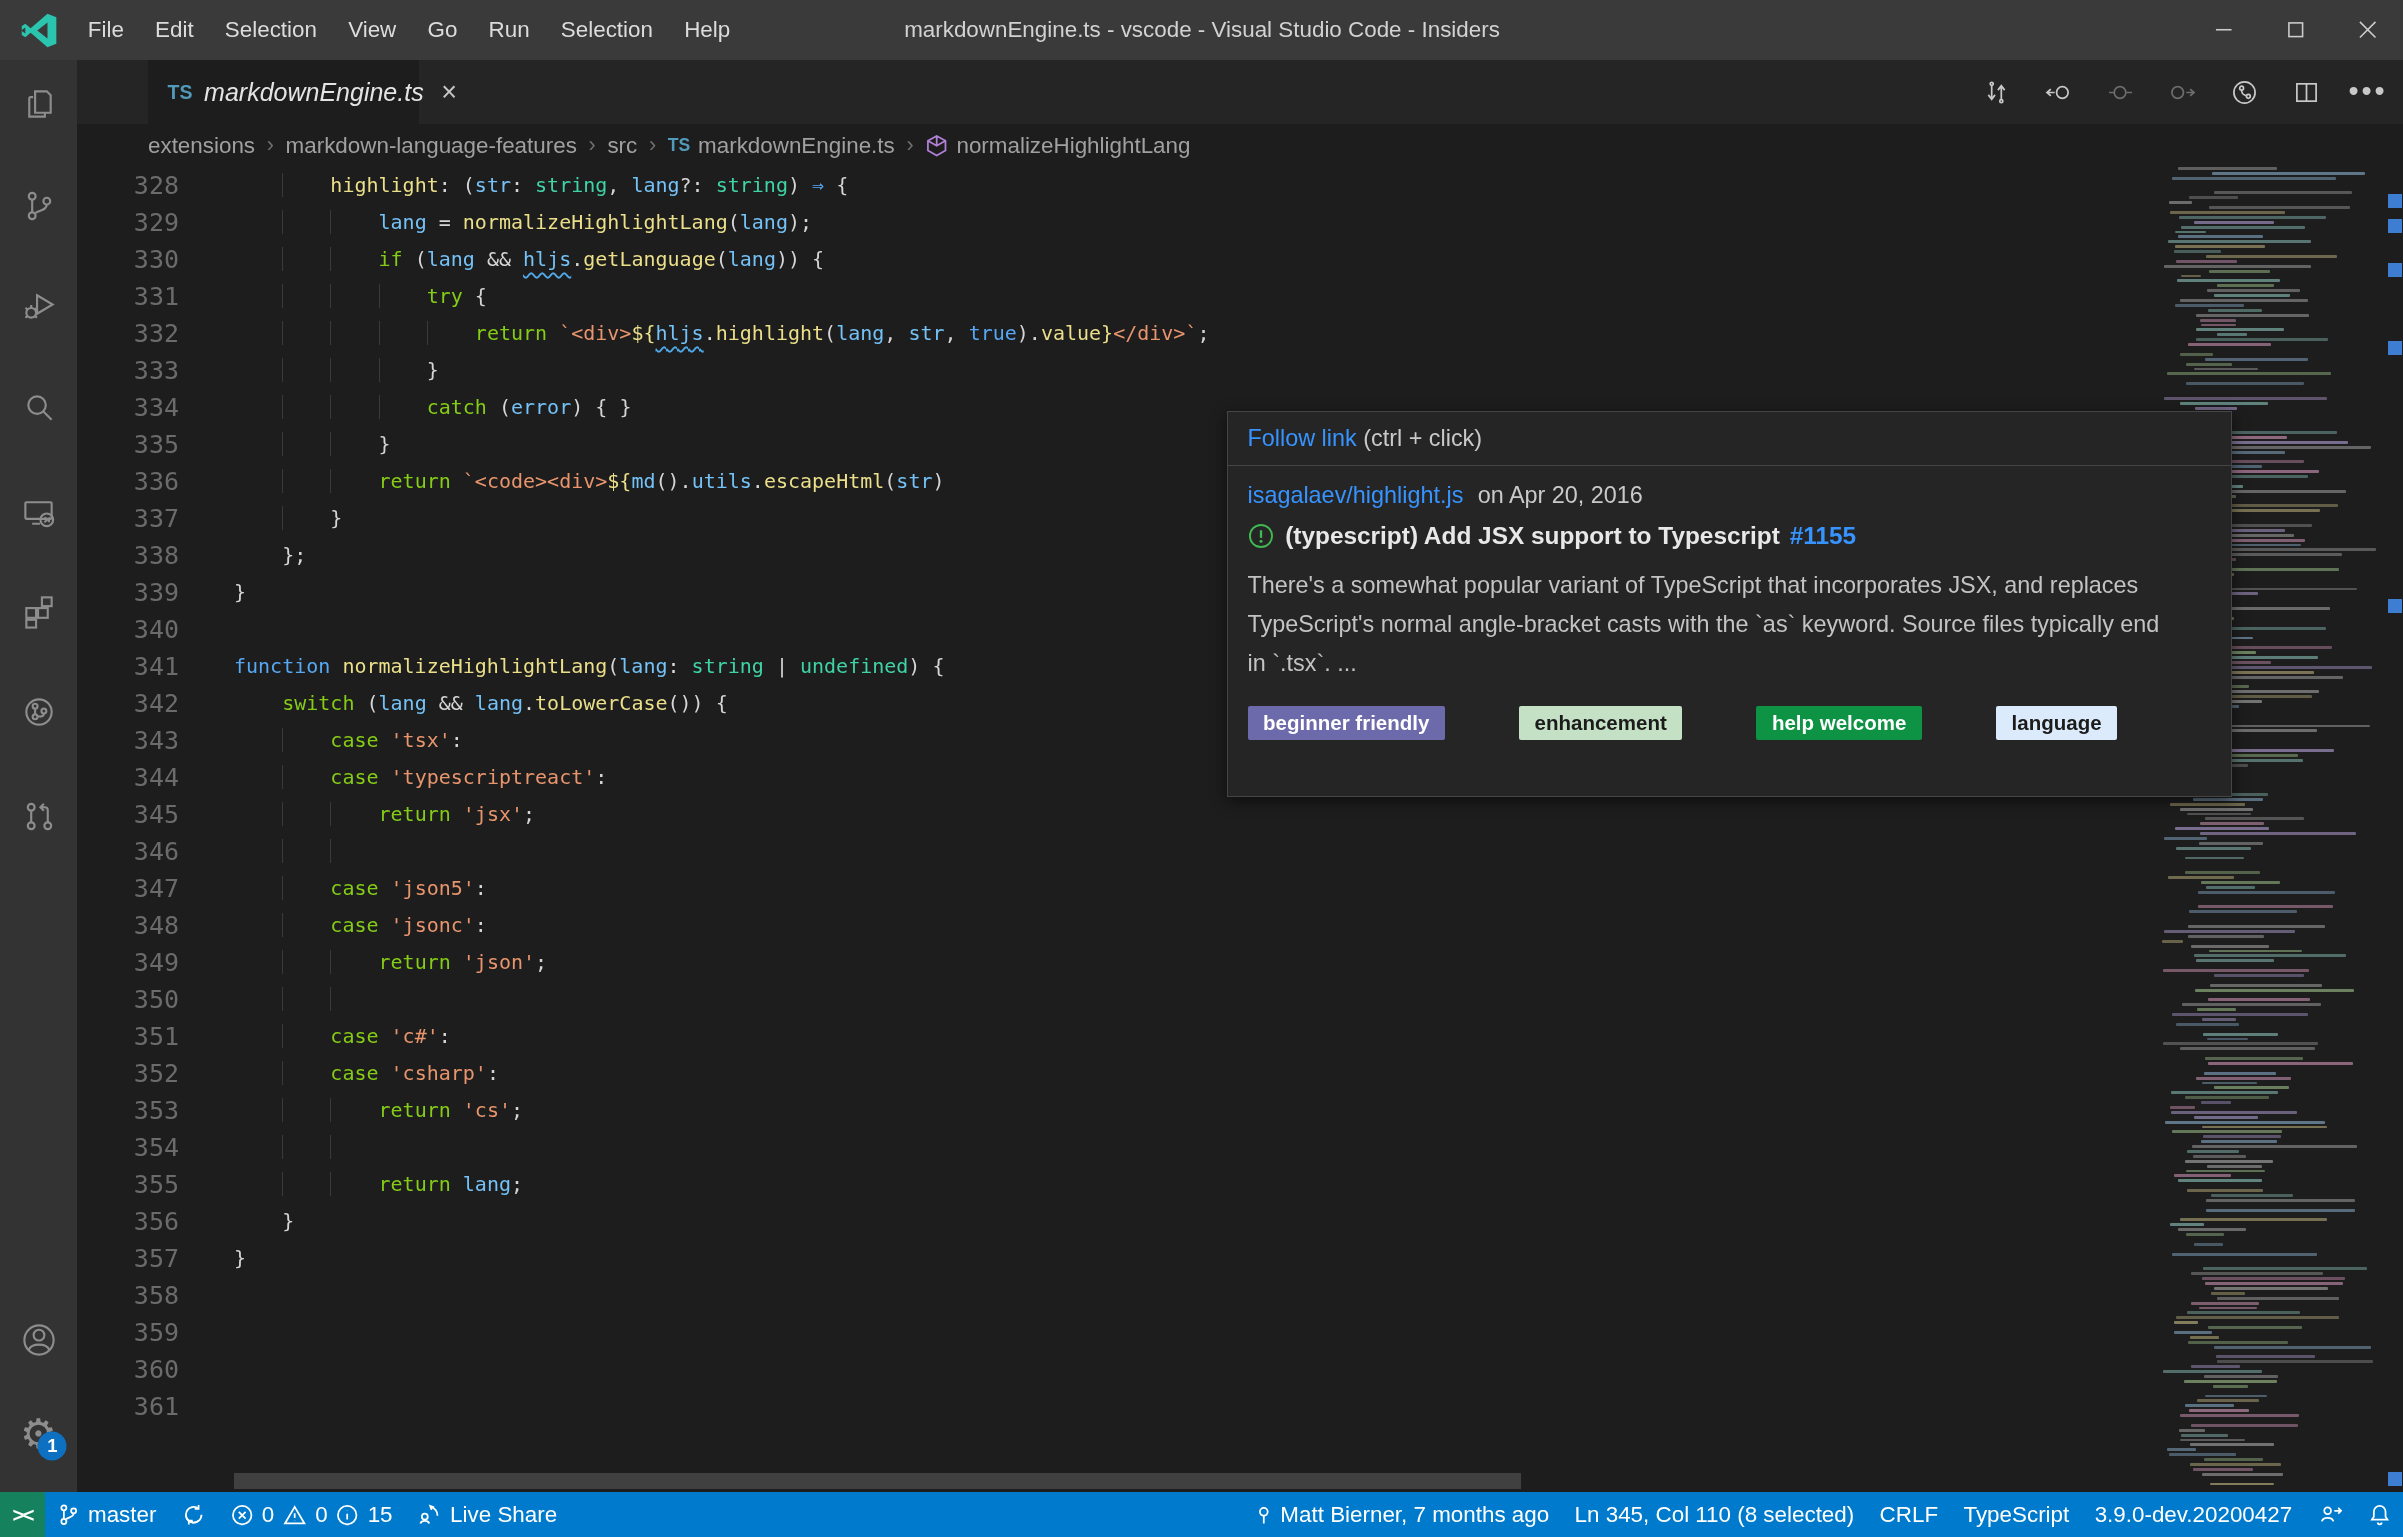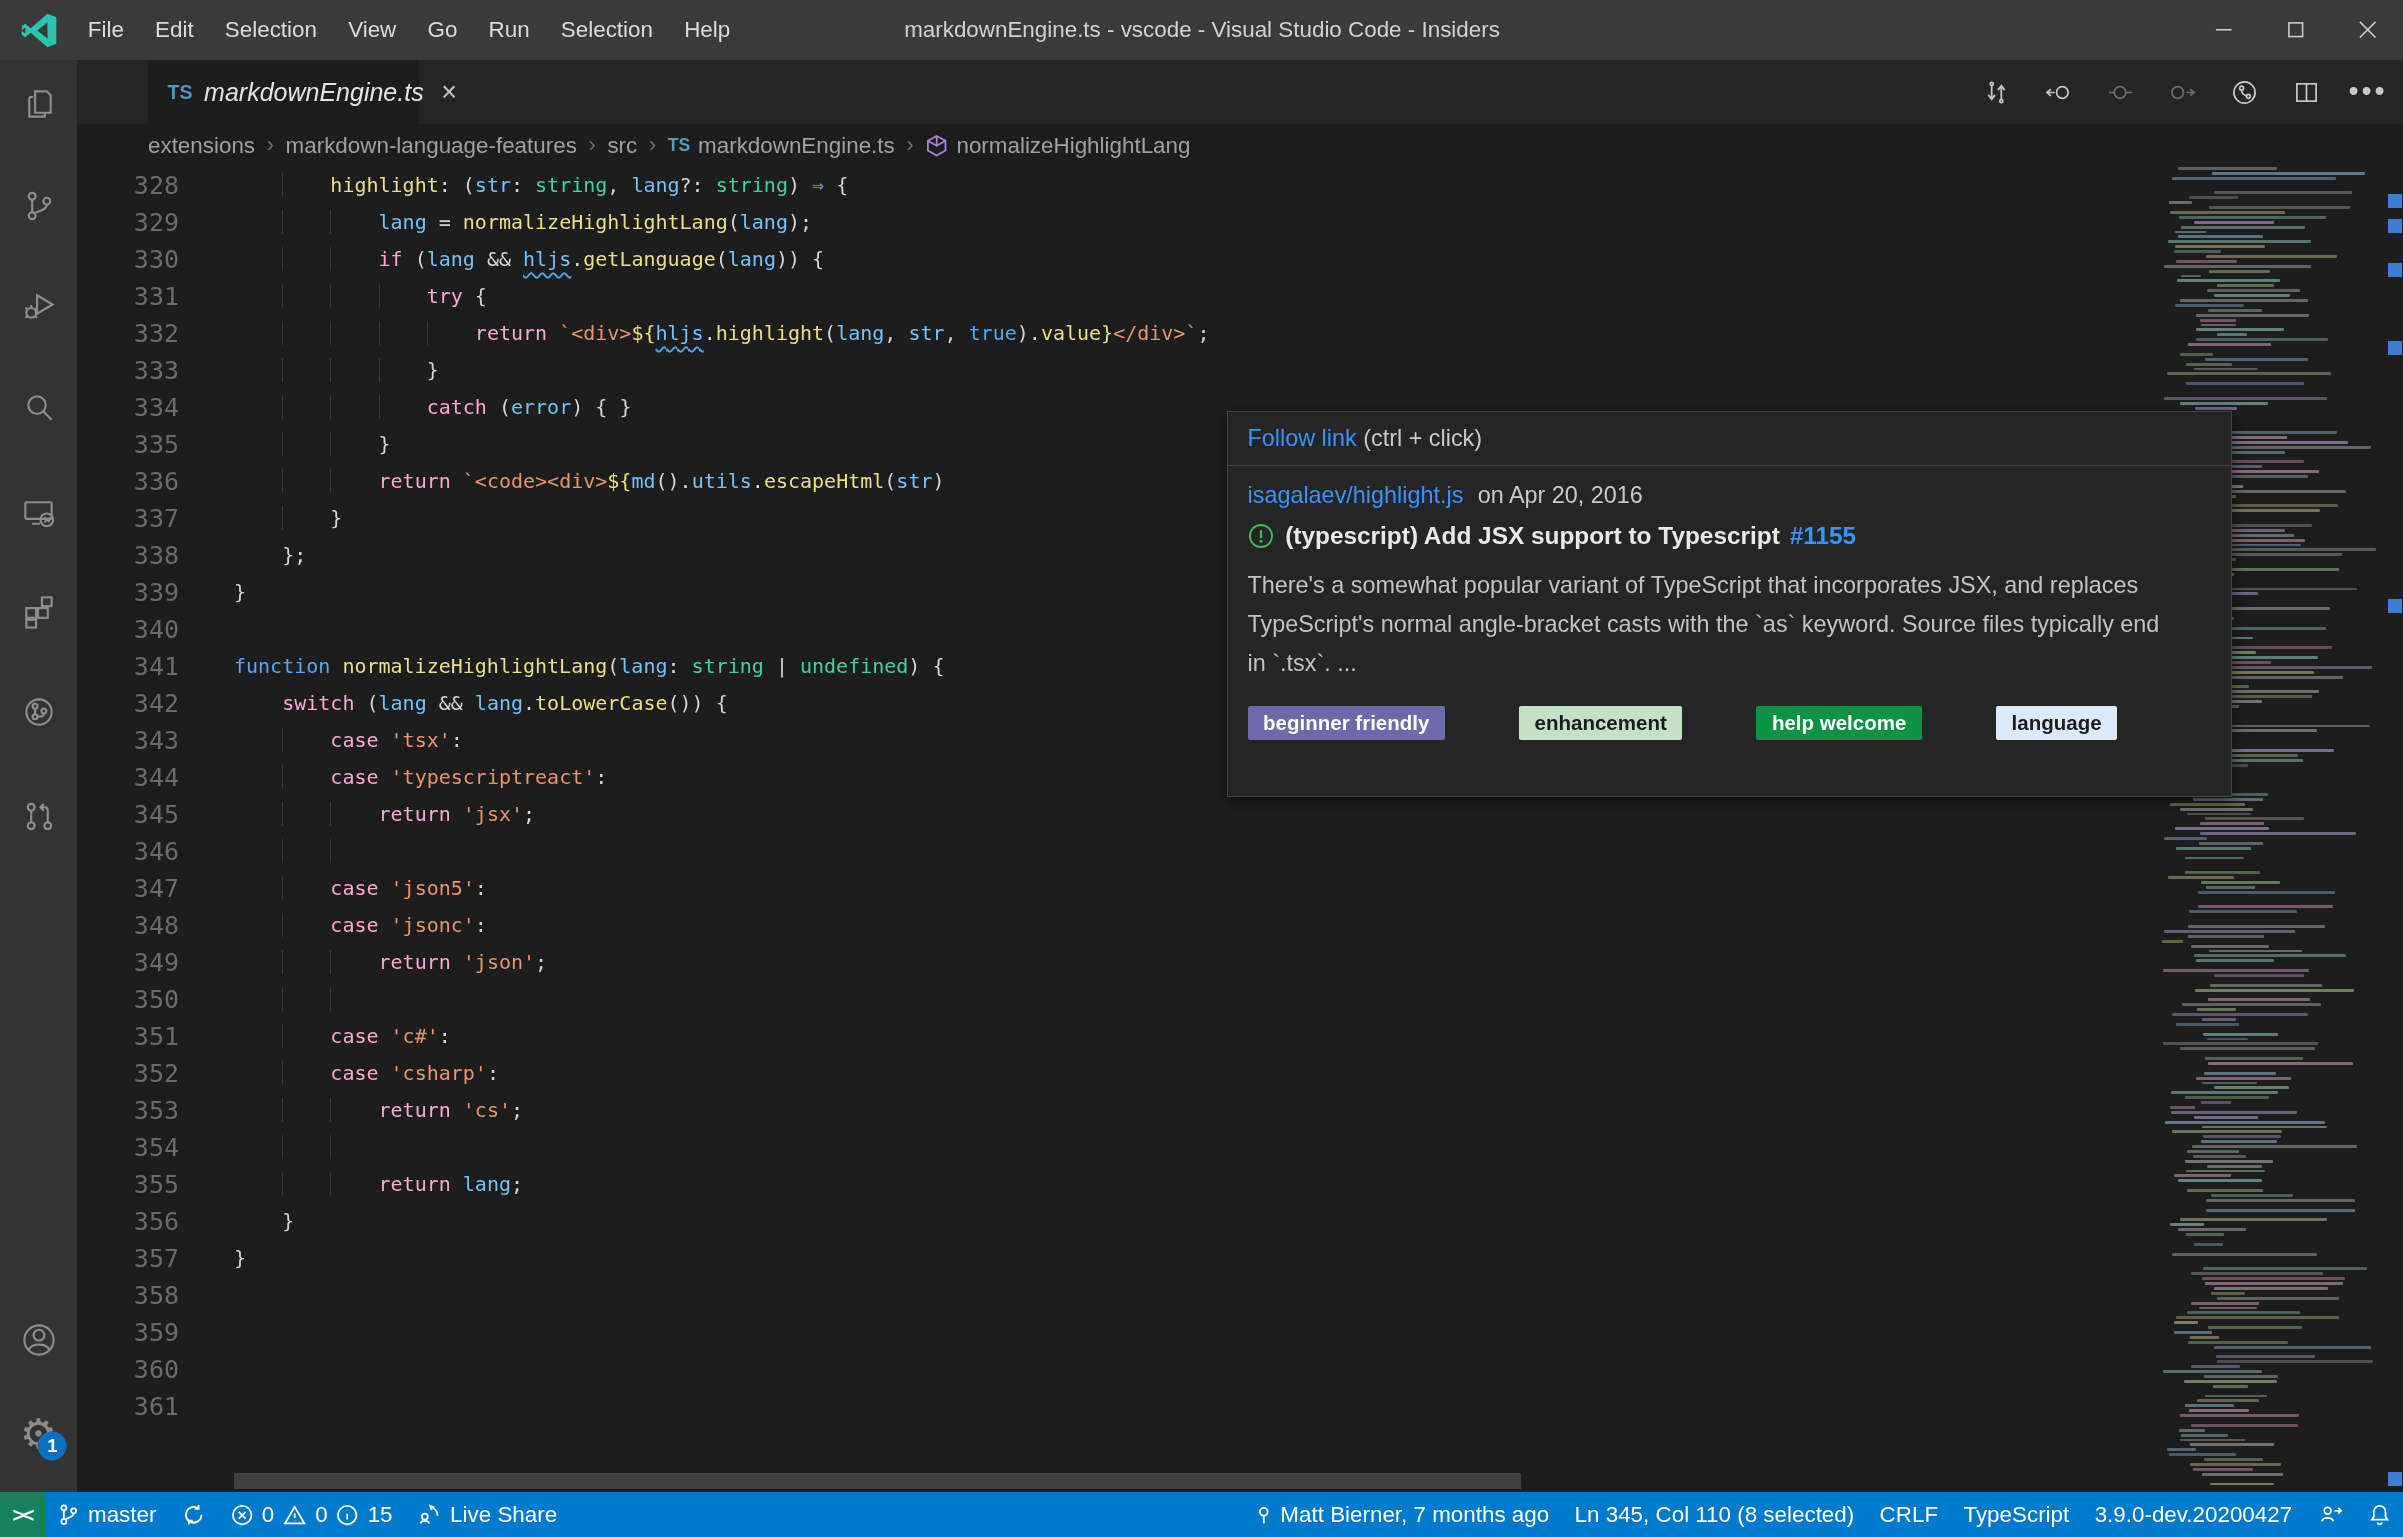--- a/index.html
+++ b/index.html
@@ -45,21 +45,21 @@
   .editor{position:absolute;left:0;right:0;top:107px;bottom:0;display:flex;background:#1d1d1d;overflow:hidden;}
   .gutter{width:157px;flex:0 0 auto;}
   .ln{height:37px;line-height:37px;text-align:right;padding-right:55px;color:#6b6b6b;
       font-family:"DejaVu Sans Mono",monospace;font-size:25px;}
   .codecol{position:relative;flex:1;overflow:hidden;}
   .code{font-family:"DejaVu Sans Mono",monospace;font-size:20px;line-height:37px;color:#d5d5d5;
         font-variant-ligatures:none;}
   .cl{height:37px;white-space:pre;}
   .tb{box-shadow:inset 1px 0 0 #3a3a3a;}
   .cl .tb:first-child{box-shadow:none;}
-  .fn{color:#ebdf8a}.kw{color:#f9a8d4}.kb{color:#56a8f5}.vr{color:#74c2f7}
+  .fn{color:#ebdf8a}.kw{color:#84cc16}.kb{color:#56a8f5}.vr{color:#74c2f7}
   .ty{color:#3fd3a6}.st{color:#e8956d}.cm{color:#74a35e}
   .lk{color:#7fb565;text-decoration:underline;text-underline-offset:5.9px;text-decoration-thickness:1.5px;}
   .lkbg{background:rgba(86,131,180,0.16);}
   .sel{background:#2f5e93;}
   .sq{text-decoration:underline wavy #4fa8e8 2px;text-underline-offset:5.9px;}
   .hscroll{position:absolute;left:0;bottom:2.9px;width:1287px;height:16.6px;background:rgba(121,121,121,0.38);}
   
   .minimap{position:absolute;right:16.6px;top:107px;width:232px;bottom:0;overflow:hidden;}
   .mm-row{height:2.9px;margin-bottom:2px;border-radius:1px;}
   .ruler{position:absolute;right:0;top:107px;width:16.6px;bottom:0;}

